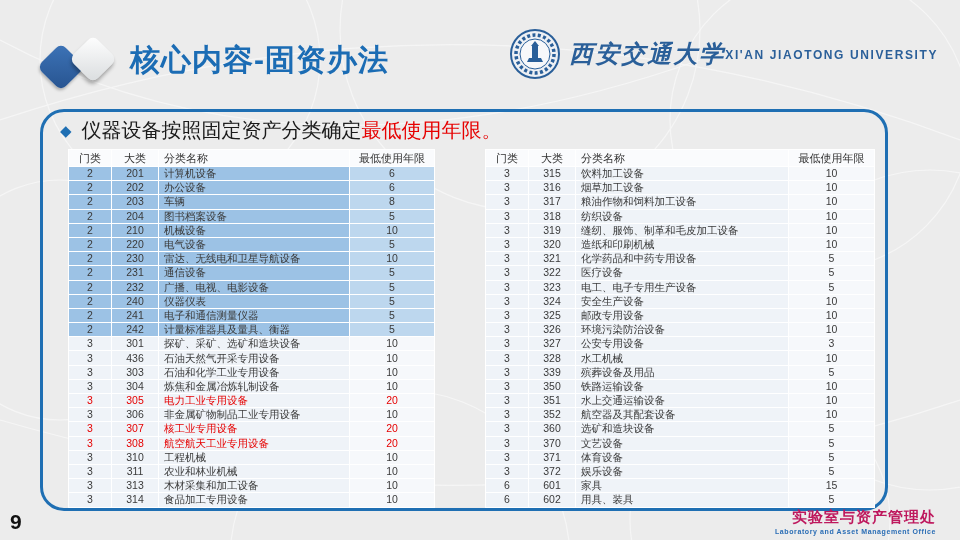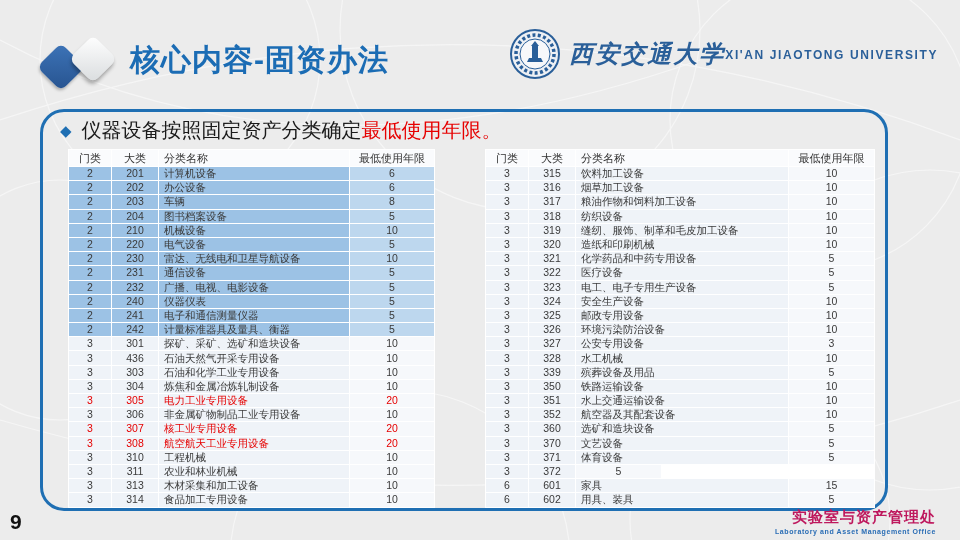--- a/index.html
+++ b/index.html
@@ -379,20 +379,21 @@
       </div>
       <div class="trow">
         <div class="tcell c0">3</div>
         <div class="tcell c1">371</div>
         <div class="tcell c2">体育设备</div>
         <div class="tcell c3">5</div>
       </div>
       <div class="trow">
         <div class="tcell c0">3</div>
         <div class="tcell c1">372</div>
+        <div class="tcell c2">娱乐设备</div>
         <div class="tcell c3">5</div>
       </div>
       <div class="trow">
         <div class="tcell c0">6</div>
         <div class="tcell c1">601</div>
         <div class="tcell c2">家具</div>
         <div class="tcell c3">15</div>
       </div>
       <div class="trow">
         <div class="tcell c0">6</div>

